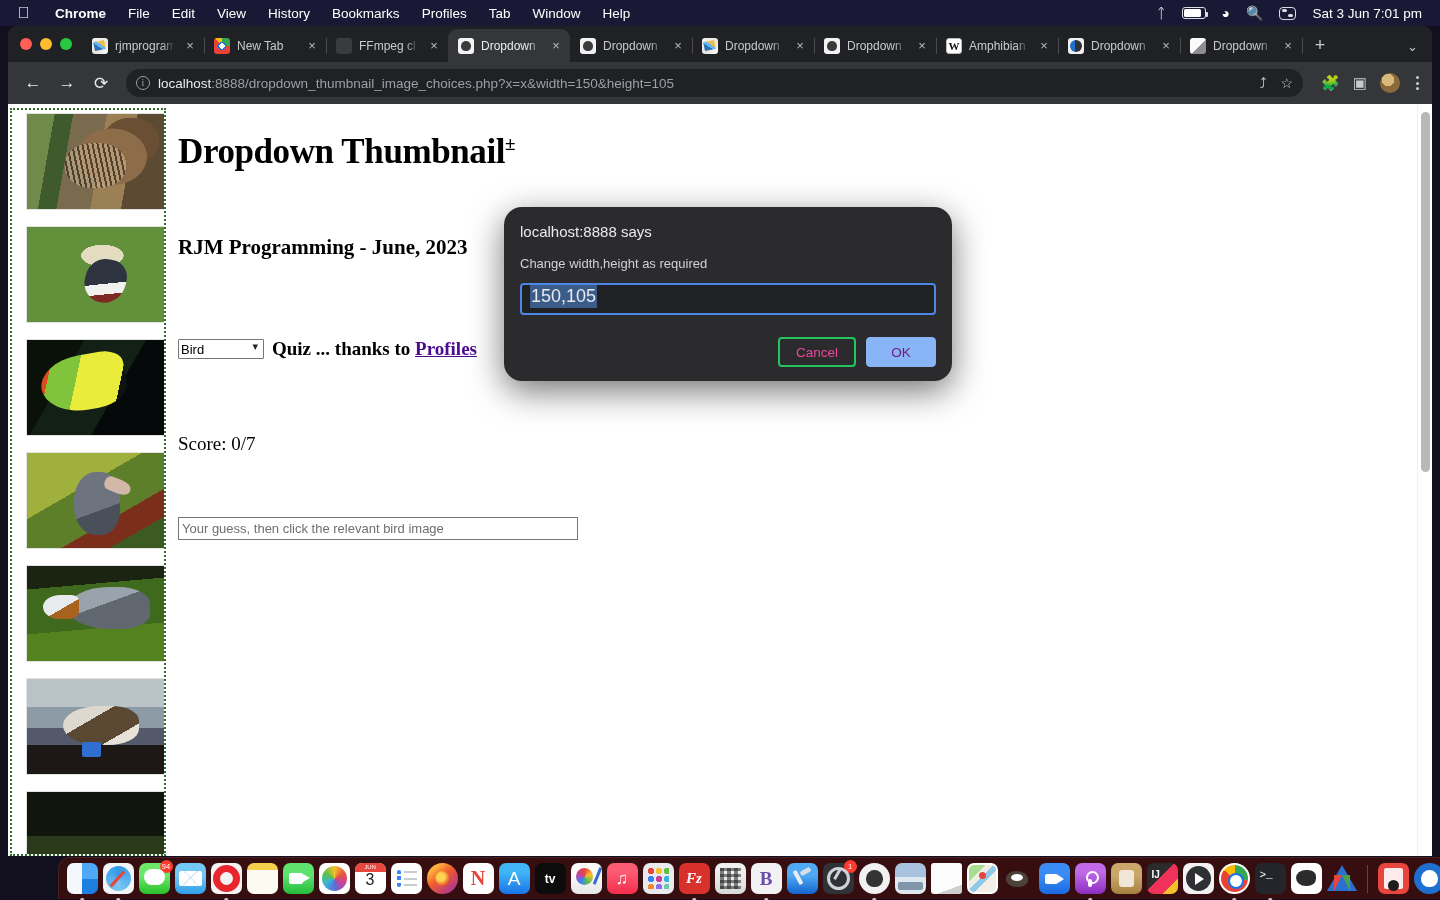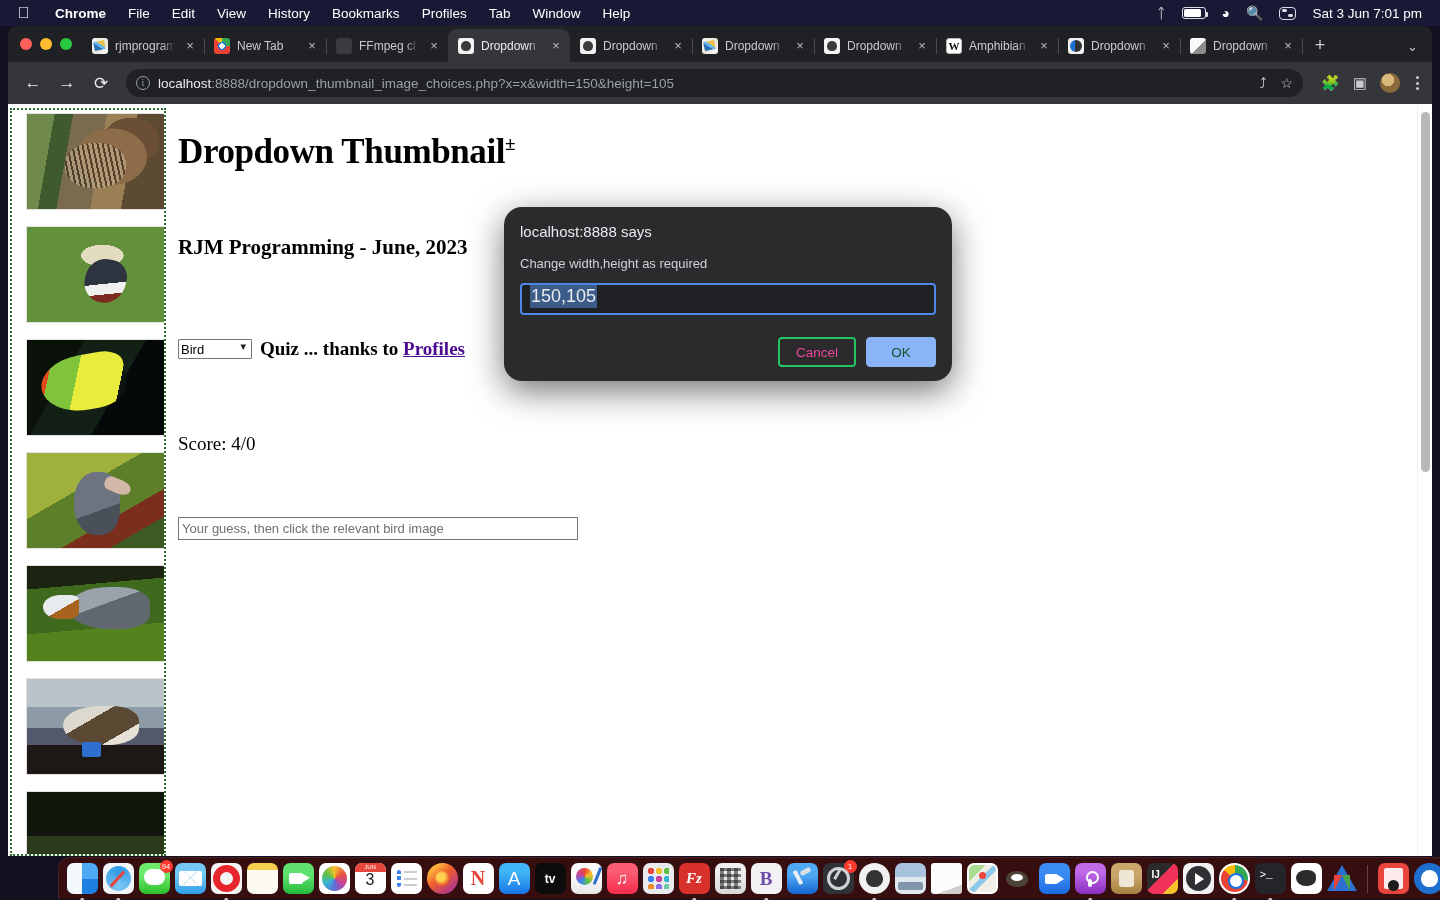--- a/index.html
+++ b/index.html
@@ -157,21 +157,21 @@
   .bird-partial { background: linear-gradient(180deg,#11160d 0 46%, #2c3a1c 46% 100%); }
 
   
   .content { position:absolute; left:170px; top:10px; right: 20px; font-family:"Liberation Serif", serif; color:#000; }
   .pagetitle { font-size: 35px; font-weight: bold; letter-spacing: -0.4px; margin-top: 18px; }
   .pagetitle sup { font-size: 0.55em; vertical-align: super; }
   .subtitle { font-size: 21px; font-weight: bold; margin-top: 63px; }
   .quizrow { margin-top: 78px; display: flex; align-items: center; gap: 8px; }
   select.birdsel {
     font-family:"Liberation Sans", sans-serif; font-size: 13px;
-    width: 74px; height: 20px; padding: 0 2px; border: 1px solid #767676;
+    width: 86px; height: 20px; padding: 0 2px; border: 1px solid #767676;
     background: #fff; color: #000; border-radius: 1px;
     -webkit-appearance: none; appearance: none;
   }
   .selwrap { position: relative; display:inline-block; }
   .selwrap::after { content:"\25BE"; position:absolute; right:6px; top:1px; font-size:11px; color:#222; pointer-events:none;
       font-family:"Liberation Sans",sans-serif; }
   .quiztext { font-size: 19px; font-weight: bold; }
   .wikilink { color: #4b0c8f; text-decoration: underline; font-weight: bold; }
   .score { margin-top: 73px; font-size: 19px; }
   .guessinput {
@@ -196,21 +196,21 @@
   }
   .dialog .dinner {
     display:inline-block; background:#3b5b88; color:#e8eaed; padding: 1px 1px;
   }
   .dialog .dbtns { display:flex; justify-content:flex-end; gap: 10px; margin-top: 22px; }
   .dialog .btn {
     min-width: 70px; height: 30px; border-radius: 4px; font-size: 13.5px;
     display:flex;align-items:center;justify-content:center; padding: 0 16px; cursor:pointer;
   }
   .dialog .btn-cancel { background: transparent; color: #ec4899; border: 2px solid #22c55e; }
-  .dialog .btn-ok { background: #8ab4f8; color: #14532d; border: 1px solid #8ab4f8; font-weight:500; }
+  .dialog .btn-ok { background: #8ab4f8; color: #701a75; border: 1px solid #8ab4f8; font-weight:500; }
 
   
   .dock {
     position:absolute; left: 22px; bottom: 1px; width: 1398px; height: 42px;
     background: rgba(62,14,14,.86); border-radius: 12px 12px 0 0;
     display:flex; align-items:center; padding: 0 6px; gap: 2px;
     border: 1px solid rgba(255,255,255,.08); border-bottom: none; margin-left: 36px;
   }
   .dockicon { width: 31px; height: 31px; border-radius: 7px; position: relative; flex: 0 0 auto; margin: 0 1.5px;
               overflow: visible; }
@@ -503,21 +503,21 @@
 
         <div class="quizrow">
           <span class="selwrap">
             <select class="birdsel" id="birdsel"><option value="Bird">Bird</option><option value="Amphibian">Amphibian</option><option value="Mammal">Mammal</option><option value="Reptile">Reptile</option><option value="Fish">Fish</option></select>
           </span>
           <span class="quiztext"><span>Quiz ... thanks to</span>
             <a href="#" class="wikilink">Profiles</a>
           </span>
         </div>
 
-        <div class="score">Score: 4/0</div>
+        <div class="score">Score: 0/7</div>
 
         <input class="guessinput" type="text" placeholder="Your guess, then click the relevant bird image" style="">
       </div>
 
       <div class="scrollbar">
         <div class="scrollthumb"></div>
       </div>
 
       <div class="dialog">
         <div class="dtitle">localhost:8888 says</div>

